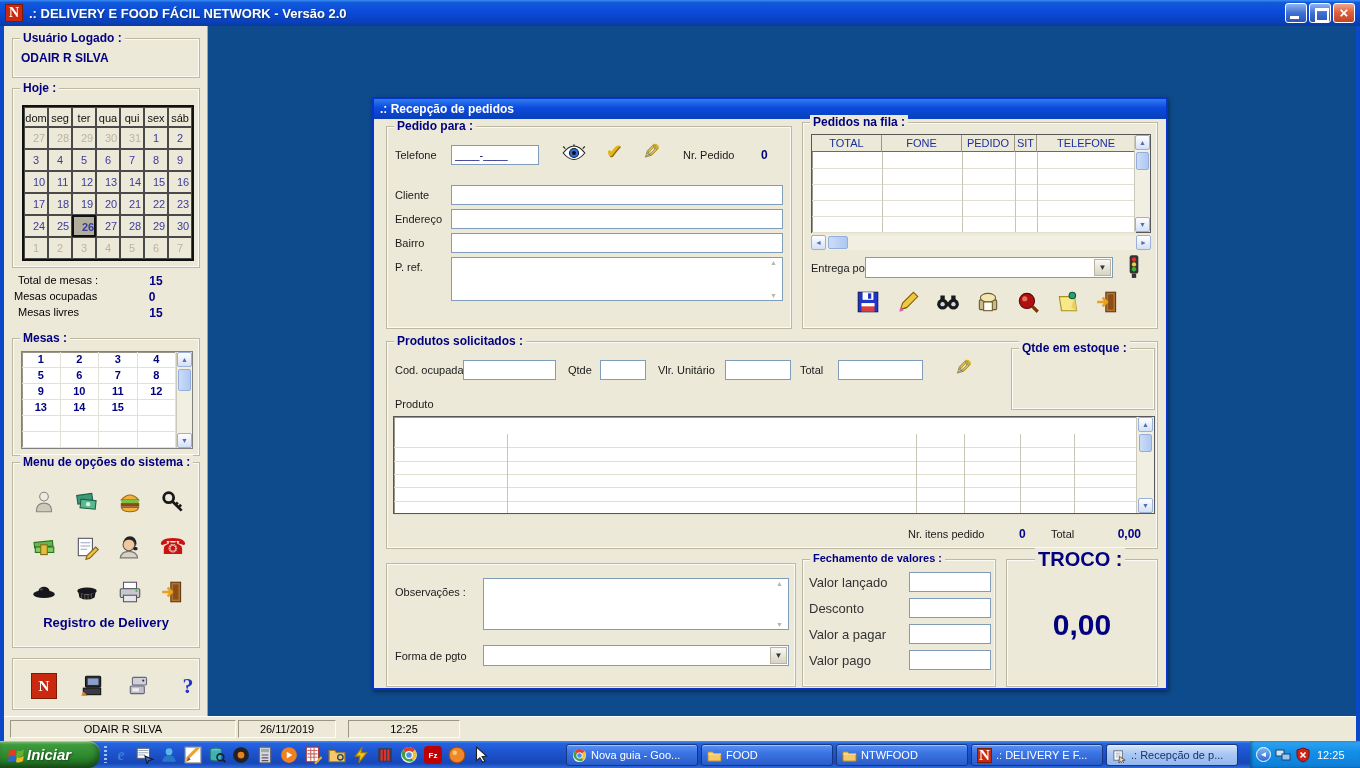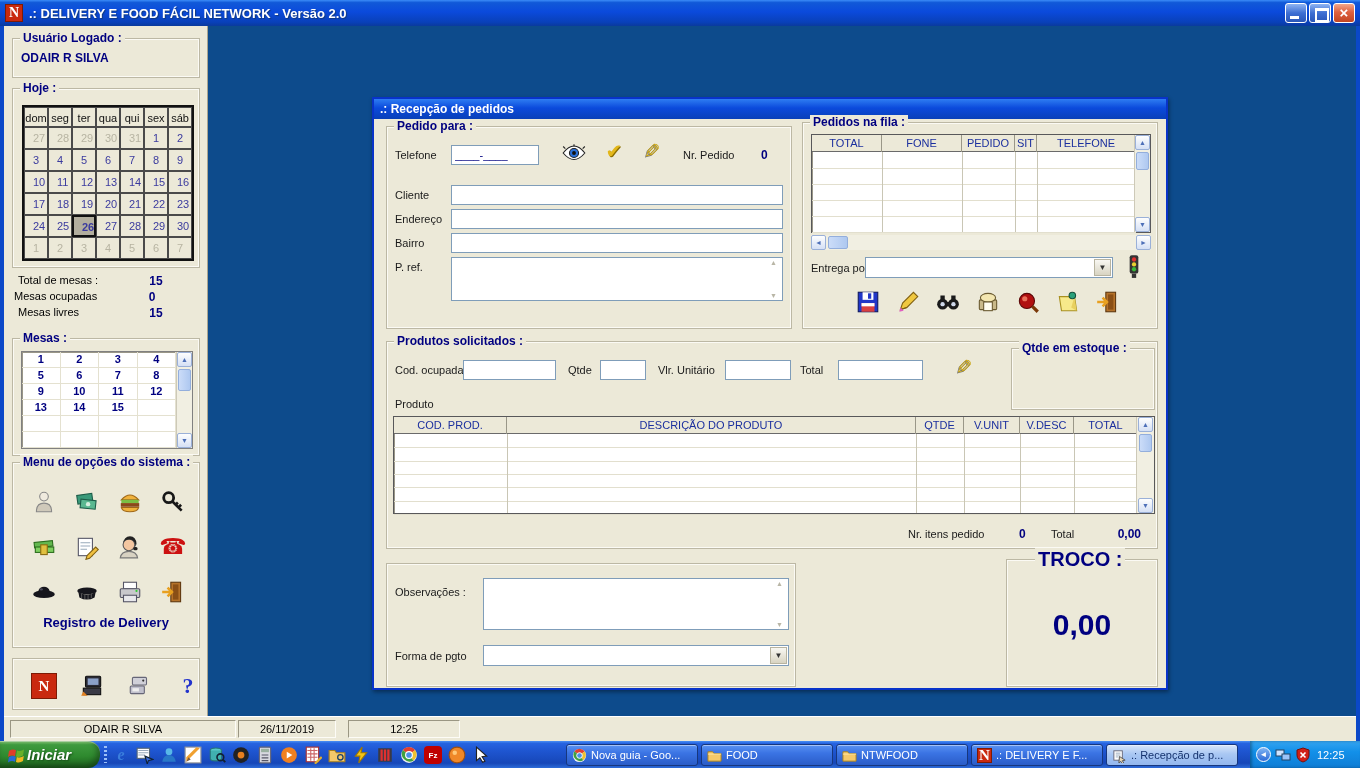--- a/index.html
+++ b/index.html
@@ -460,28 +460,20 @@
     <div class="lab" style="left:413px;top:22px;">Total</div>
     <input class="inp" style="left: 451px; top: 18px; width: 85px; height: 20px;">
     <span class="ic" style="left:564px;top:12px;width:26px;height:26px;font-size:20px;color:#C9A40E;text-shadow:1px 1px 0 #777;">
         <span class="glyph" style="transform:scaleX(-1);">✎</span>
       </span>
     <div class="gb" style="left:624px;top:6px;width:144px;height:62px;">
       <div class="gt">Qtde em estoque :</div>
     </div>
     <div class="lab" style="left:8px;top:56px;">Produto</div>
     <div class="tblbox" style="left:6px;top:74px;width:762px;height:98px;">
-      <div class="thead" id="prod-head" style="width:744px;">
-          <div class="th" style="width: 113px;">COD. PROD.</div>
-          <div class="th" style="width: 409px;">DESCRIÇÃO DO PRODUTO</div>
-          <div class="th" style="width: 48px;">QTDE</div>
-          <div class="th" style="width: 56px;">V.UNIT</div>
-          <div class="th" style="width: 54px;">V.DESC</div>
-          <div class="th" style="width: 64px;">TOTAL</div>
-        </div>
       <div id="prod-body">
           <div class="rowline" style="top: 30.3px; width: 744px;"></div>
           <div class="rowline" style="top: 43.6px; width: 744px;"></div>
           <div class="rowline" style="top: 56.9px; width: 744px;"></div>
           <div class="rowline" style="top: 70.2px; width: 744px;"></div>
           <div class="rowline" style="top: 83.5px; width: 744px;"></div>
           <div class="rowline" style="top: 96.8px; width: 744px;"></div>
           <div class="colline" style="left: 113px; top: 17px; height: 79px;"></div>
           <div class="colline" style="left: 522px; top: 17px; height: 79px;"></div>
           <div class="colline" style="left: 570px; top: 17px; height: 79px;"></div>
@@ -505,20 +497,41 @@
     <div class="tarea" style="left:96px;top:14px;width:306px;height:52px;">
       <div class="spin up">▲</div>
       <div class="spin dn">▼</div>
     </div>
     <div class="lab" style="left:8px;top:86px;">Forma de pgto</div>
     <div class="combo" style="left:96px;top:81px;width:306px;height:21px;">
       <div class="cbtn">▼</div>
     </div>
   </div>
 
+  <div class="gb" style="left:428px;top:460px;width:194px;height:128px;">
+    <div class="gt" style="font-size:11px;">Fechamento de valores  :</div>
+    <div id="fechamento-rows">
+        <div style="position: absolute; left: 0px; top: 12px; width: 100%; height: 24px;">
+          <span style="position: absolute; left: 6px; top: 3px; font-size: 13px; color: rgb(51, 51, 51);">Valor lançado</span>
+          <input class="inp" style="left: 106px; top: 0px; width: 82px; height: 20px;">
+        </div>
+        <div style="position: absolute; left: 0px; top: 38px; width: 100%; height: 24px;">
+          <span style="position: absolute; left: 6px; top: 3px; font-size: 13px; color: rgb(51, 51, 51);">Desconto</span>
+          <input class="inp" style="left: 106px; top: 0px; width: 82px; height: 20px;">
+        </div>
+        <div style="position: absolute; left: 0px; top: 64px; width: 100%; height: 24px;">
+          <span style="position: absolute; left: 6px; top: 3px; font-size: 13px; color: rgb(51, 51, 51);">Valor a pagar</span>
+          <input class="inp" style="left: 106px; top: 0px; width: 82px; height: 20px;">
+        </div>
+        <div style="position: absolute; left: 0px; top: 90px; width: 100%; height: 24px;">
+          <span style="position: absolute; left: 6px; top: 3px; font-size: 13px; color: rgb(51, 51, 51);">Valor pago</span>
+          <input class="inp" style="left: 106px; top: 0px; width: 82px; height: 20px;">
+        </div>
+      </div>
+  </div>
 
   <div class="gb" style="left:632px;top:460px;width:152px;height:128px;">
     <div class="gt" style="left:28px;font-size:20px;top:-12px;">TROCO :</div>
     <div class="bigval" style="left:0;top:48px;width:100%;text-align:center;font-size:30px;">0,00</div>
   </div>
 </div>
 
 <div class="taskbar">
   <div class="start">
     <span class="ic" style="position:static;width:20px;height:16px;" id="ic-winflag">

